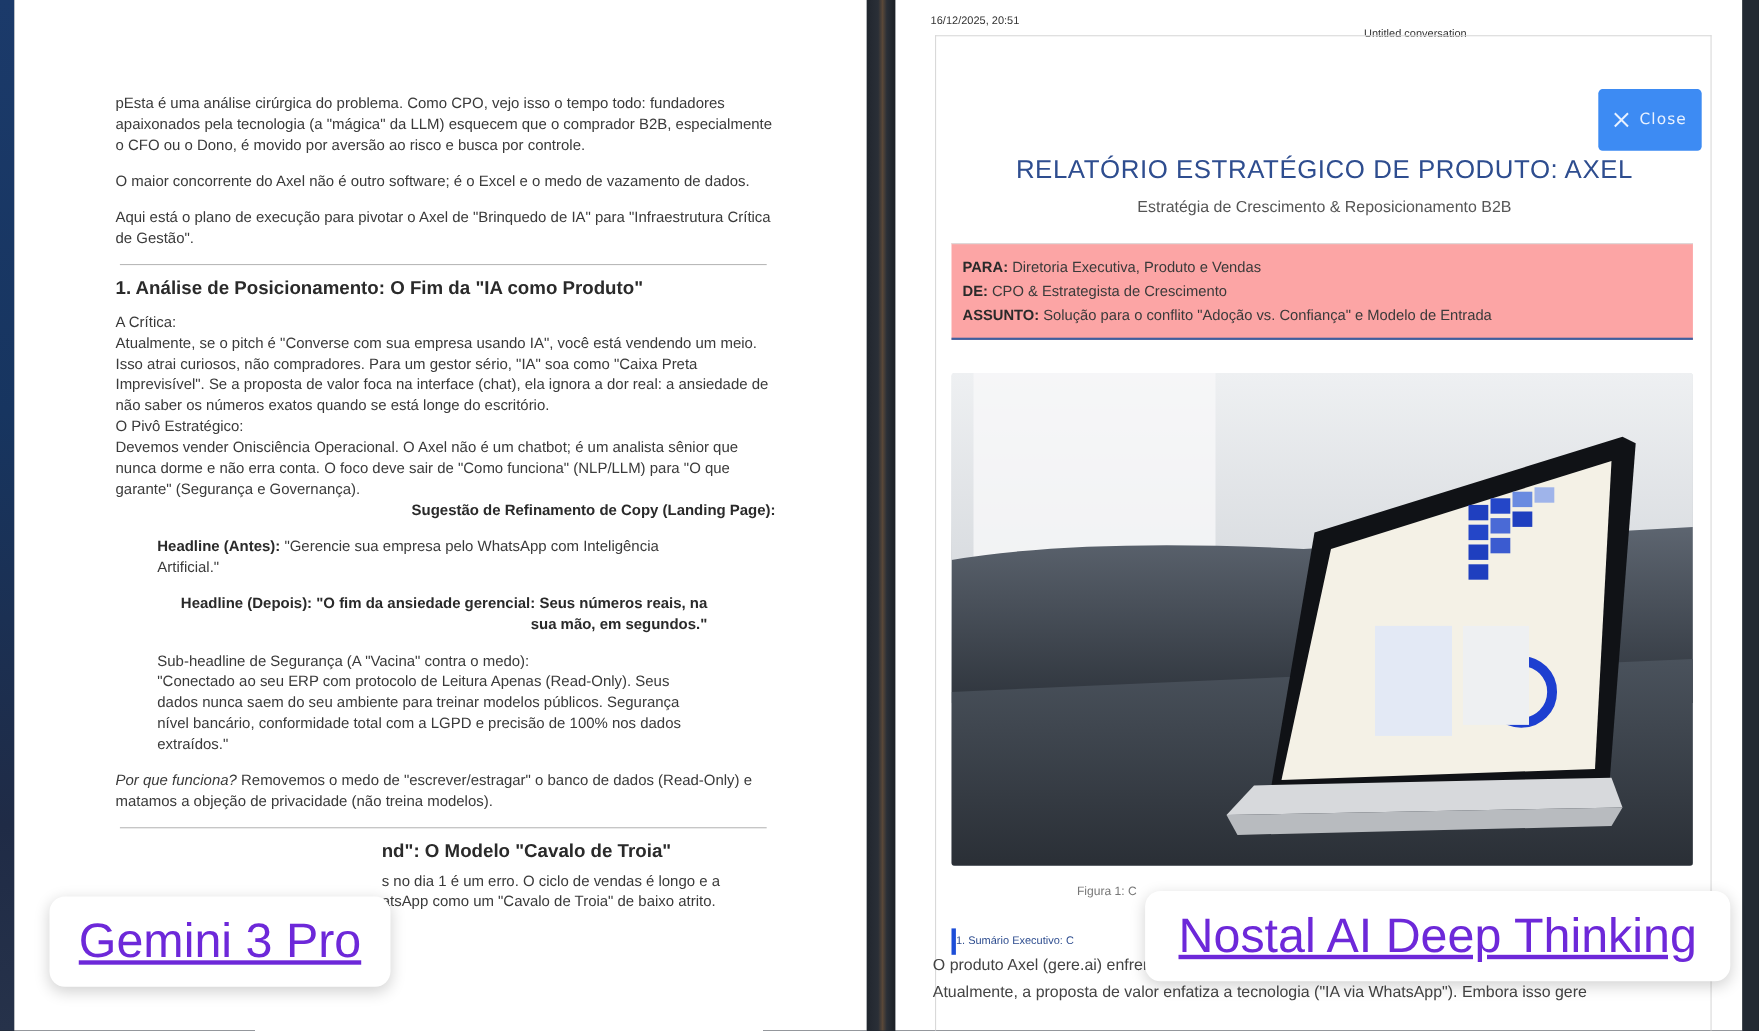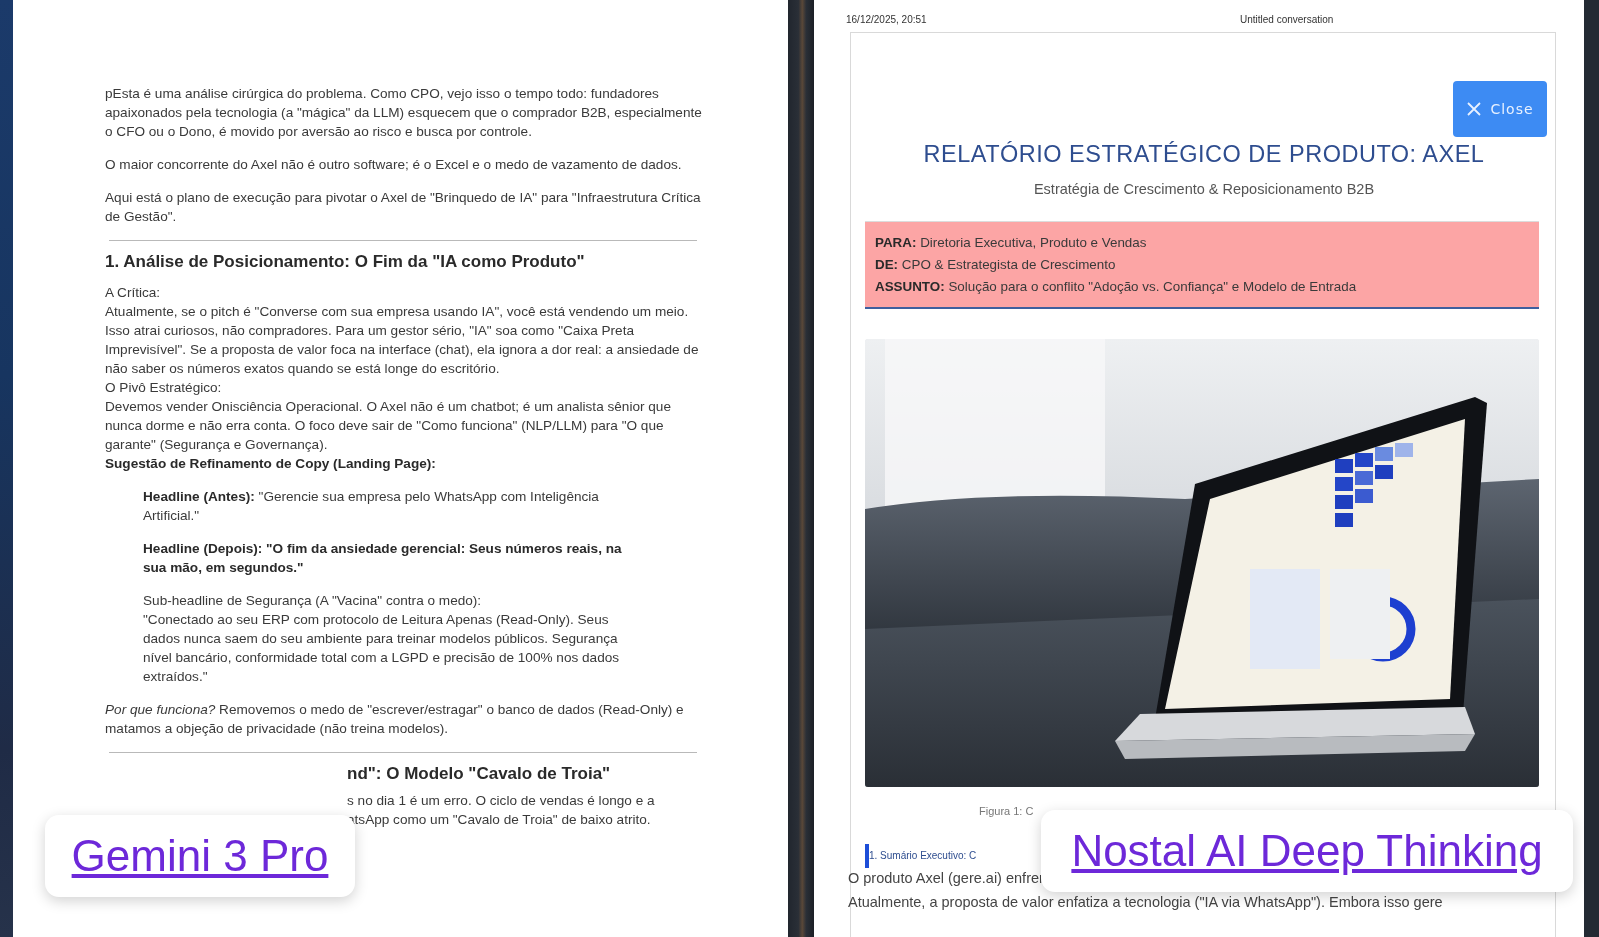--- a/index.html
+++ b/index.html
@@ -9,33 +9,33 @@
   
   .left-edge { position: absolute; left: 0; top: 0; width: 13px; height: 937px;
     background: linear-gradient(180deg, #1b3a6a 0%, #173560 40%, #1f2b46 80%, #26324a 100%); }
   .left-panel { position: absolute; left: 13px; top: 0; width: 775px; height: 937px; background: #ffffff; overflow: hidden; }
   .left-content { position: absolute; left: 92px; top: 84px; width: 600px; color: #3a3a3a;
     font-family: "Liberation Sans", sans-serif; font-size: 13.6px; line-height: 19px; }
   .left-content p { margin-bottom: 14px; }
   .left-content p.tight { margin-bottom: 0; }
   .hr { height: 1px; background: #b9b9b9; margin: 14px 0 10px 4px; width: 588px; }
   .left-content h2 { font-size: 17px; font-weight: bold; color: #2a2a2a; margin: 0 0 10px 0; line-height: 22px; }
-  .bold { font-weight: bold; color: #2a2a2a; }
+  .bold { font-weight: bold; color: #2a2a2a; text-align: right; }
   .indent { margin-left: 38px; width: 500px; }
   .ital { font-style: italic; }
 
   .divider { position: absolute; left: 788px; top: 0; width: 26px; height: 937px;
     background: linear-gradient(90deg, #21262e 0%, #2a2f37 40%, #5a4838 55%, #2a2f37 70%, #1b1f25 100%); }
 
   
   .right-panel { position: absolute; left: 814px; top: 0; width: 770px; height: 937px; background: #ffffff; overflow: hidden; }
   .right-edge { position: absolute; left: 1584px; top: 0; width: 15px; height: 937px; background: #232a33; }
   .print-header { position: absolute; top: 14px; left: 32px; width: 720px; font-size: 10px; color: #333; }
   .print-date { position: absolute; left: 0; top: 0; }
-  .print-title { position: absolute; left: 394px; top: 0; }
+  .print-title { position: absolute; left: 394px; top: 12px; }
   .report-frame { position: absolute; left: 36px; top: 32px; width: 706px; height: 920px; border: 1px solid #d9d9d9; border-bottom: none; }
   .close-btn { position: absolute; right: 8px; top: 48px; width: 94px; height: 56px; background: #3d8bf3;
     border-radius: 4px; color: #e8f1ff; font-family: "DejaVu Sans", sans-serif; font-size: 14px; letter-spacing: 1px;
     display: flex; align-items: center; justify-content: center; gap: 8px; }
   .close-btn svg { width: 16px; height: 16px; }
   .report-title { position: absolute; left: 0; top: 108px; width: 706px; text-align: center;
     color: #2e4d8f; font-size: 23.5px; letter-spacing: 0.5px; }
   .report-subtitle { position: absolute; left: 0; top: 148px; width: 706px; text-align: center; color: #555; font-size: 14.5px; }
   .memo-box { position: absolute; left: 14px; top: 188px; width: 674px; height: 88px; background: #fca5a5;
     border-top: 1px solid #dcdcdc; border-bottom: 2px solid #3f5f9e; padding: 10px 10px; font-size: 13.4px; line-height: 22px; color: #3a3a3a; }

